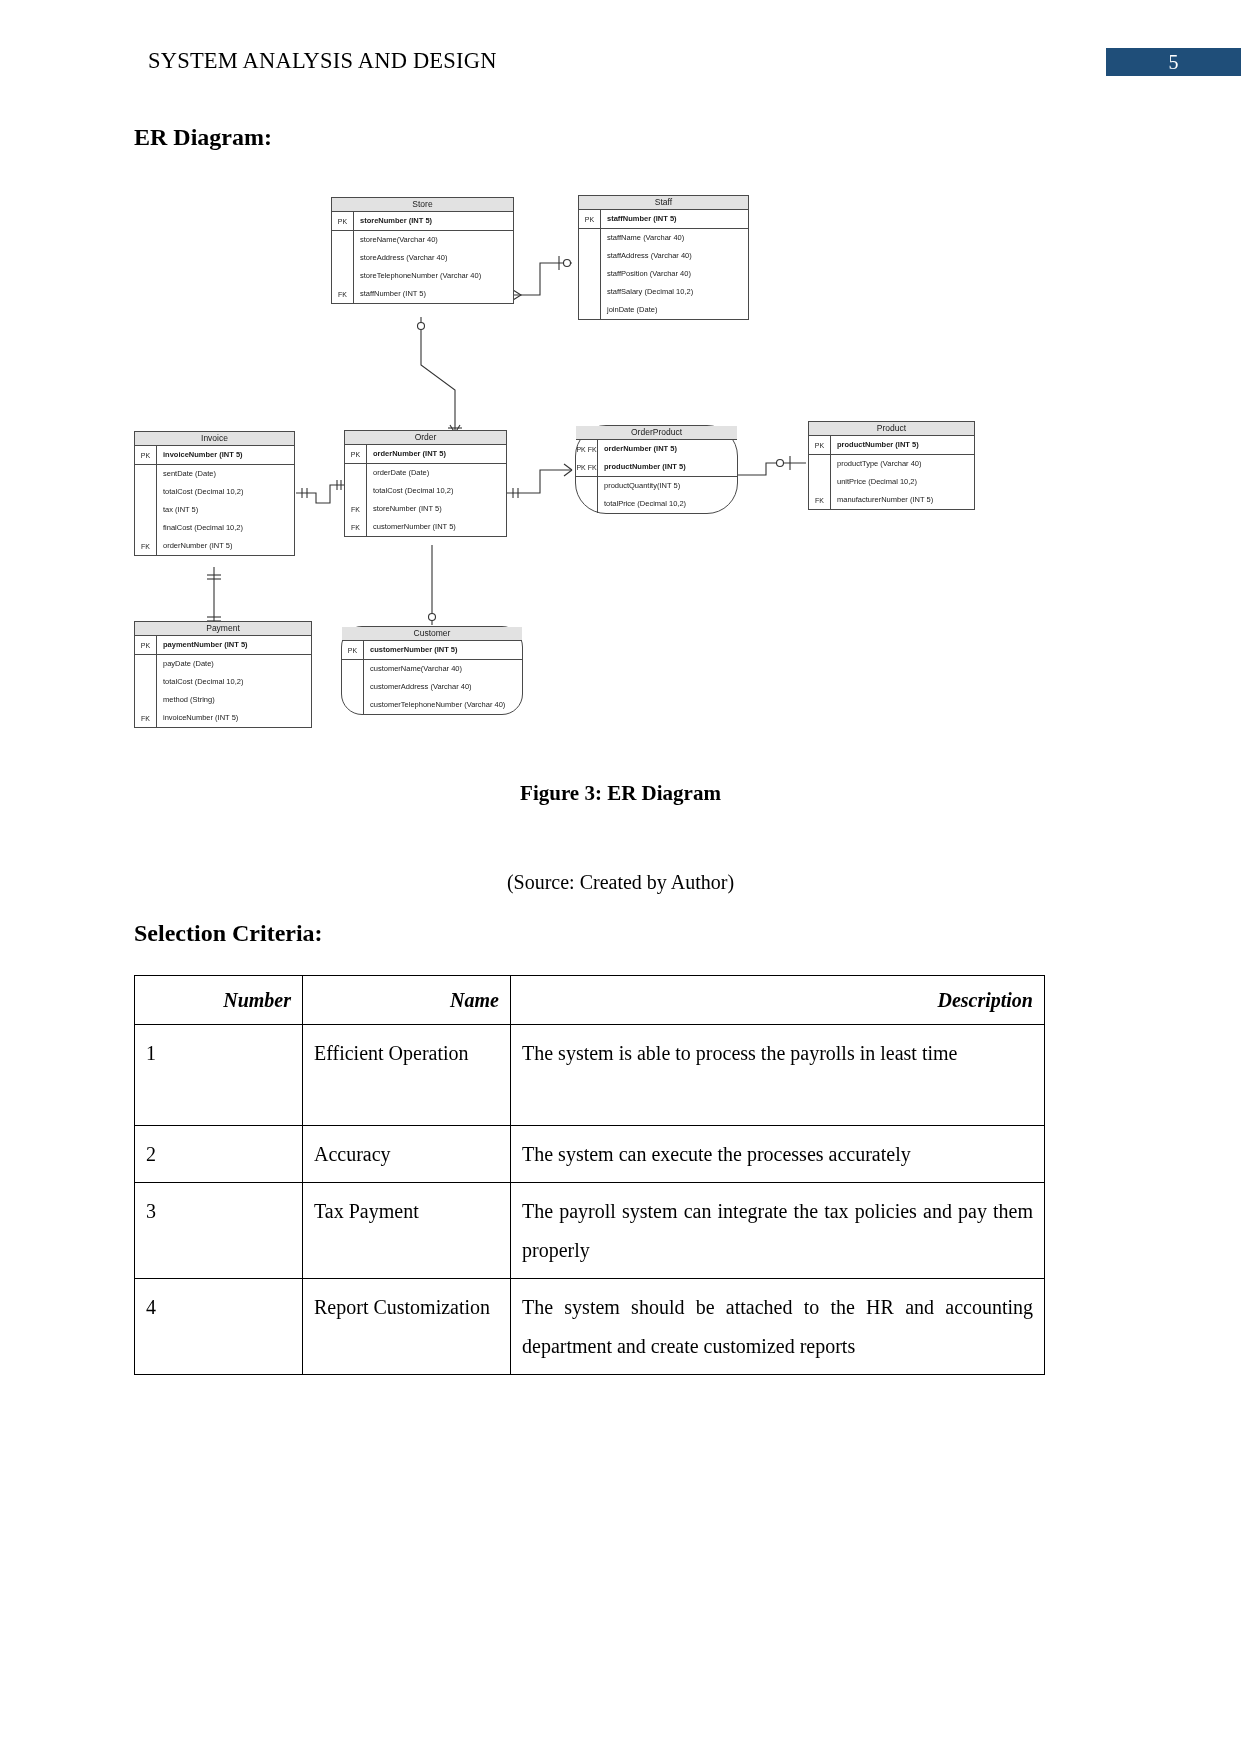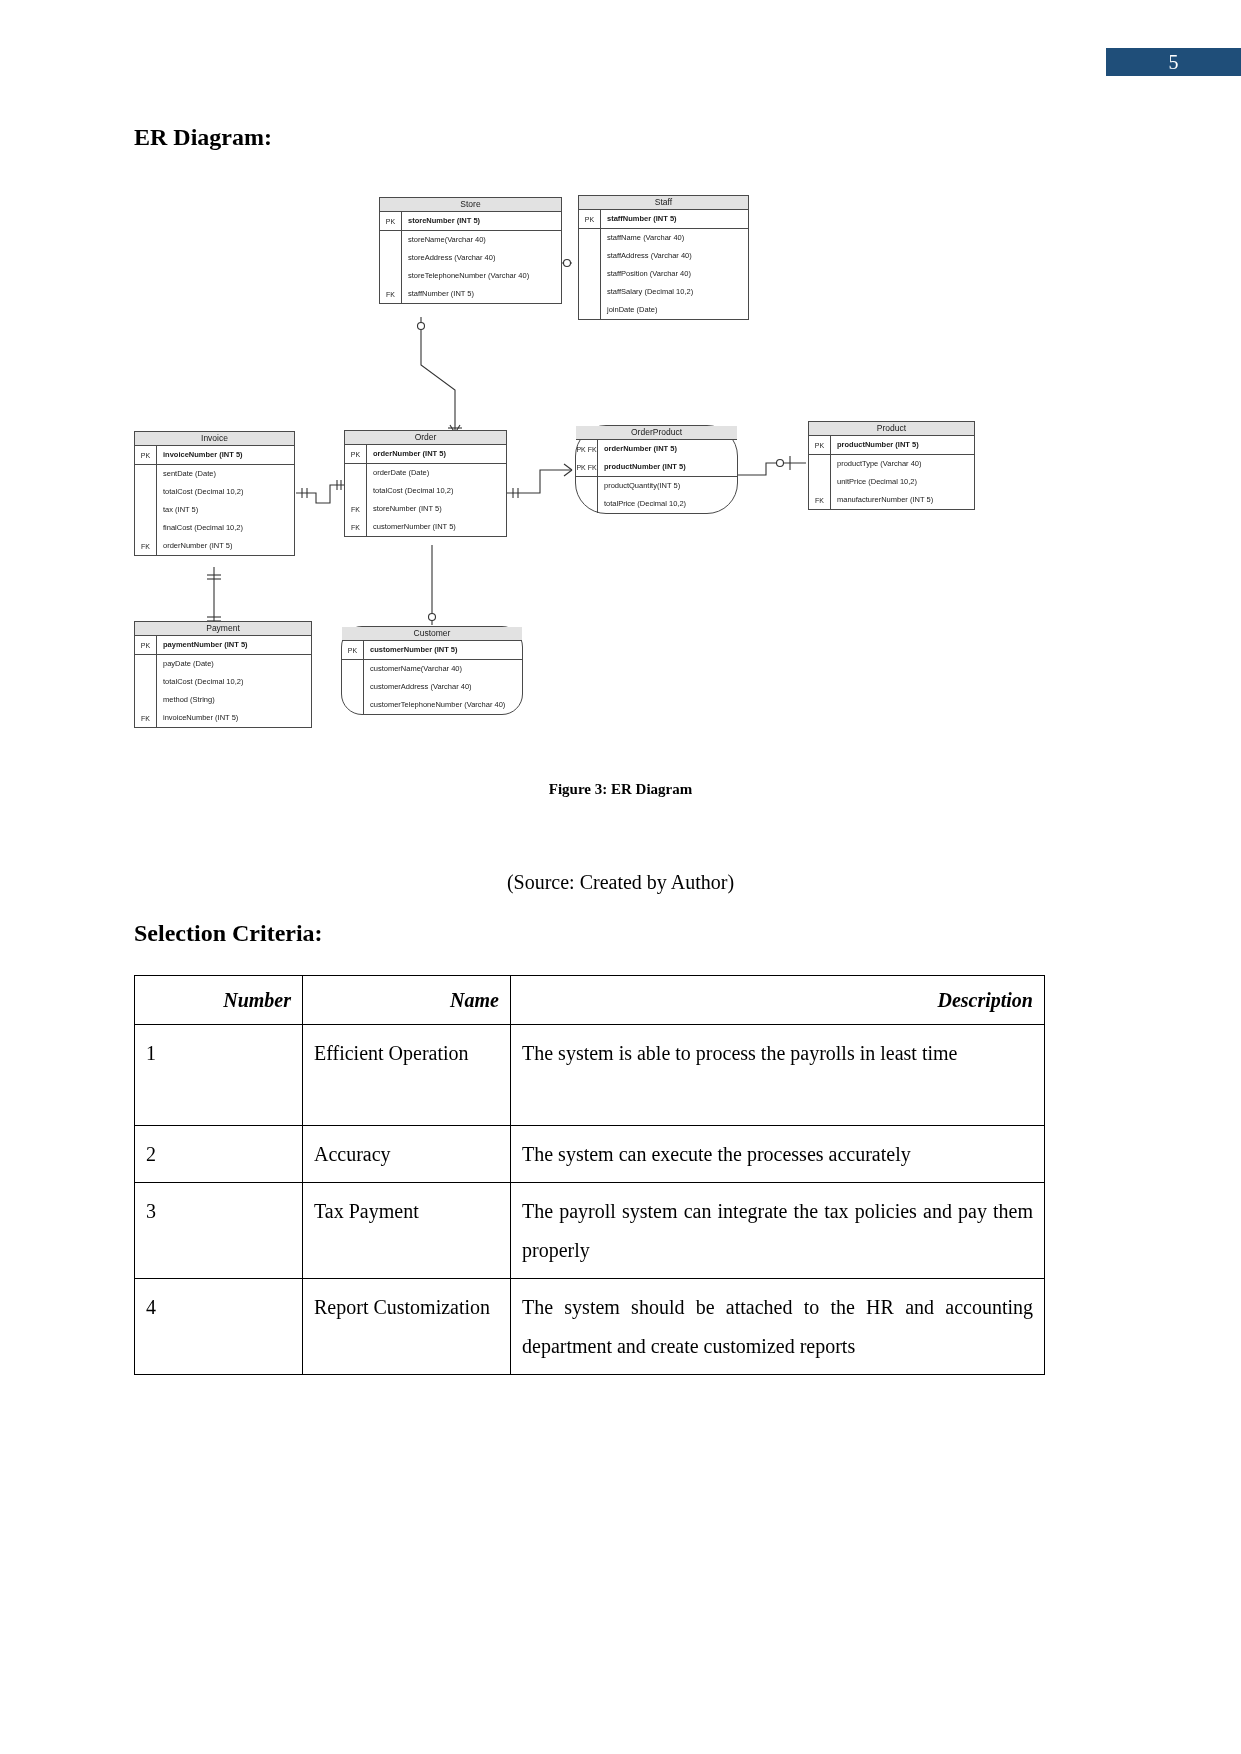--- a/index.html
+++ b/index.html
@@ -56,21 +56,21 @@
   }
   #er-heading { top: 124px; }
   #sel-heading { top: 920px; }
 
   .figure-caption {
     position: absolute;
     width: 1241px;
     left: 0;
     text-align: center;
     font-weight: bold;
-    font-size: 15px;
+    font-size: 21px;
   }
   #fig-caption { top: 781px; }
 
   .source-note {
     position: absolute;
     width: 1241px;
     left: 0;
     text-align: center;
     font-size: 20px;
     margin-top: 24px;
@@ -168,20 +168,21 @@
   }
   .col-num { width: 145px; }
   .col-name { width: 185px; }
   .col-desc { width: 511px; text-align: justify; }
   .cell-pad-tall { height: 82px; }
 </style>
 </head>
 <body>
 
 <div class="page-header">
+  <div class="header-title">SYSTEM ANALYSIS AND DESIGN</div>
   <div class="page-number-badge">5</div>
 </div>
 
 <div class="section-heading" id="er-heading">ER Diagram:</div>
 
 <div id="er-diagram">
 
   <svg class="er-lines" viewBox="0 0 1241 570" xmlns="http://www.w3.org/2000/svg">
     <g stroke="#333" stroke-width="1.1" fill="none">
 
@@ -216,21 +217,21 @@
       <path d="M207,394 L221,394"></path>
       <path d="M207,432 L221,432"></path>
       <path d="M207,436 L221,436"></path>
 
       <path d="M432,360 L432,440"></path>
       <circle cx="432" cy="432" r="3.5" fill="#fff"></circle>
       <path d="M425,443 L439,443"></path>
     </g>
   </svg>
 
-  <div class="entity" style="left:331px; top:12px; width:183px;margin-left:48px;">
+  <div class="entity" style="left:331px; top:12px; width:183px;">
     <div class="entity-title">Store</div>
     <div class="entity-row pkrow">
       <div class="key-cell">PK</div>
       <div class="attr-cell bold">storeNumber (INT 5)</div>
     </div>
     <div class="entity-row">
       <div class="key-cell"></div>
       <div class="attr-cell">storeName(Varchar 40)</div>
     </div>
     <div class="entity-row">

